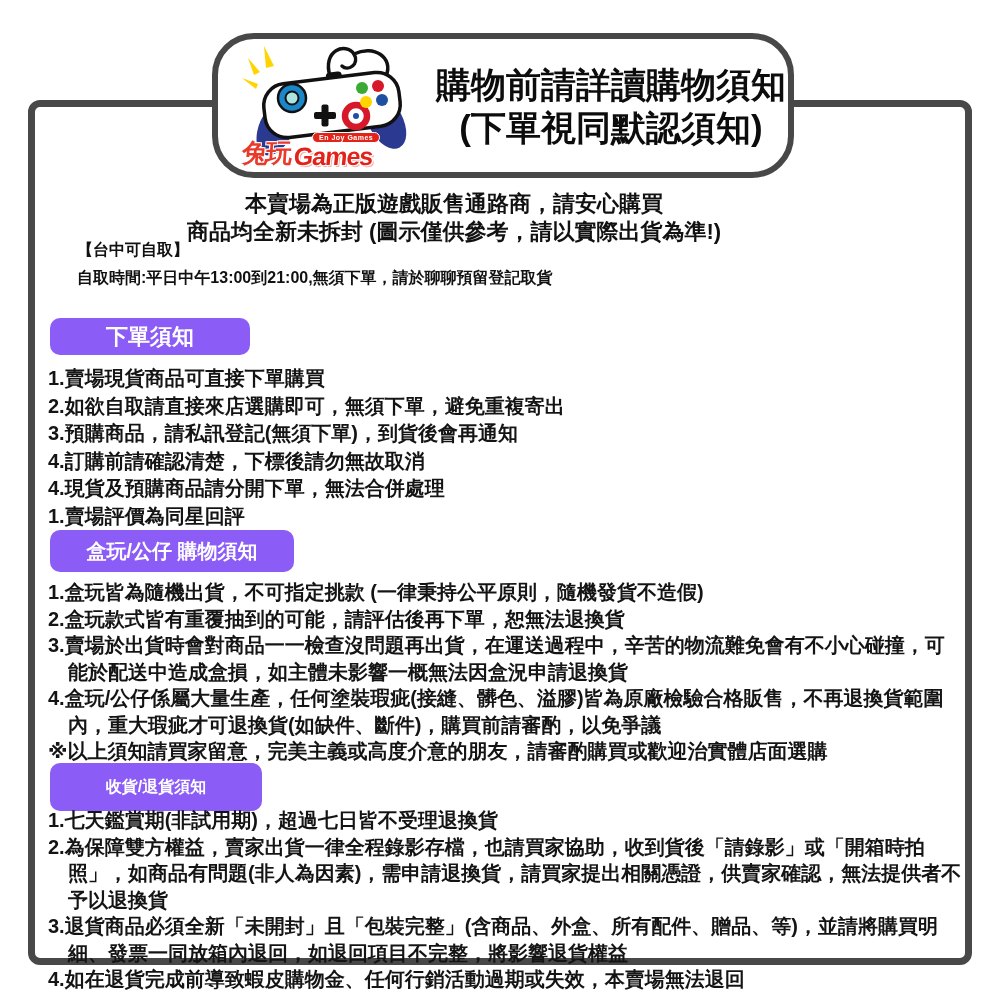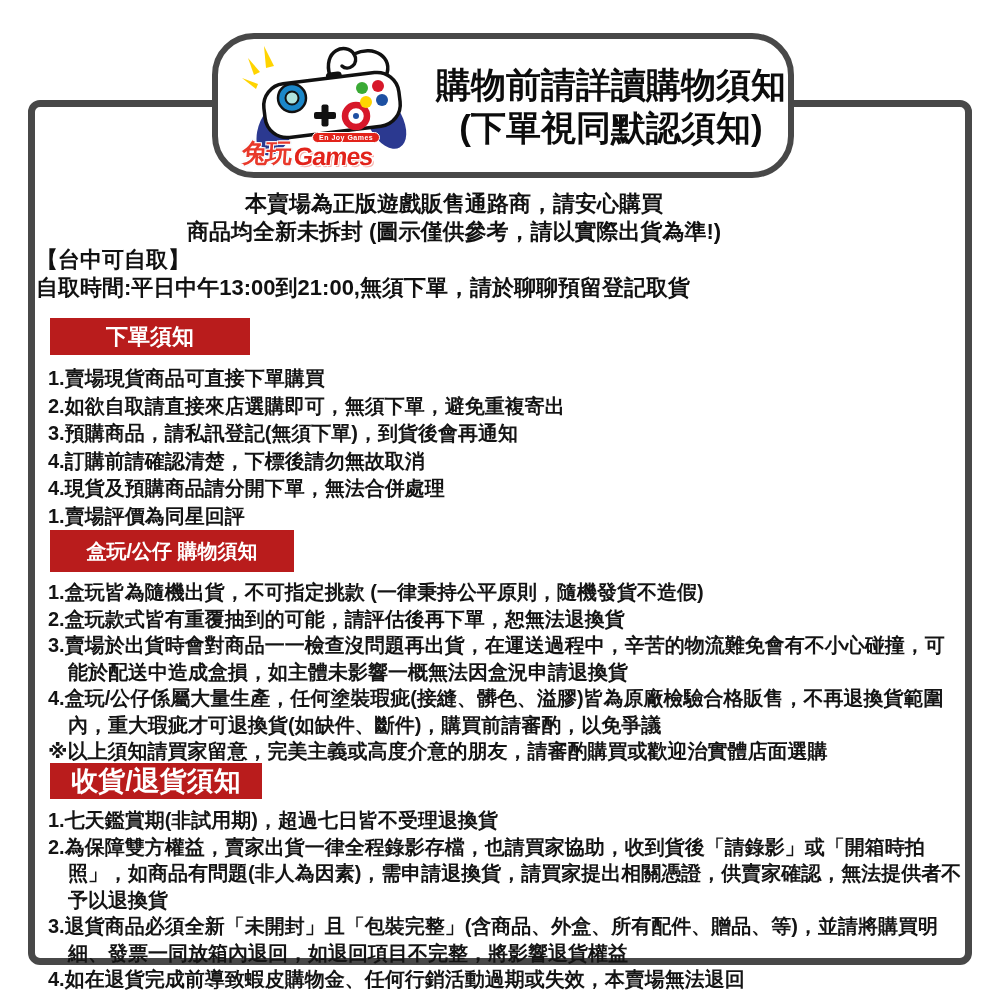--- a/index.html
+++ b/index.html
@@ -40,32 +40,32 @@
     transform:skewX(-6deg); display:inline-block;
   }
   .titles { flex:1; text-align:center; line-height:1.22; padding-top:2px; }
   .title-line { font-size:35px; font-weight:bold; color:#0c0c0c; letter-spacing:0; white-space:nowrap; }
 
   
   .intro { position:absolute; left:0; top:190px; width:908px; text-align:center; z-index:1;
            font-size:22px; font-weight:600; line-height:28px; }
 
   
-  .pickup { position:absolute; left:36px; top:246px; z-index:1;
-            font-size:22px; font-weight:600; line-height:28px; }
+  .pickup { position:absolute; left:36px; top:236px; z-index:1;
+            font-size:16px; font-weight:600; line-height:28px;padding-left:41px; }
 
   
   .badge {
-    position:absolute; z-index:1; background:#b91c1c; color:#fff;
-    border-radius:0; display:flex; align-items:center; justify-content:center;
+    position:absolute; z-index:1; background:#8b5cf6; color:#fff;
+    border-radius:10px; display:flex; align-items:center; justify-content:center;
     font-weight:bold;
   }
   .badge1 { left:50px; top:318px; width:200px; height:37px; font-size:22px; }
   .badge2 { left:50px; top:530px; width:244px; height:42px; font-size:20px; }
-  .badge3 { left:50px; top:763px; width:212px; height:36px; font-size:27px; }
+  .badge3 { left:50px; top:763px; width:212px; height:48px; font-size:16px; }
 
   
   .notice-list { position:absolute; left:36px; z-index:1; width:926px; list-style:none;
                  font-size:20px; font-weight:600; color:#141414; }
   .list1 { top:365px; line-height:27.5px; }
   .list2 { top:579px; line-height:26.5px; }
   .list3 { top:807px; line-height:26.5px; }
   .notice-item { padding-left:32px; text-indent:-20px; }
 </style>
 </head>

